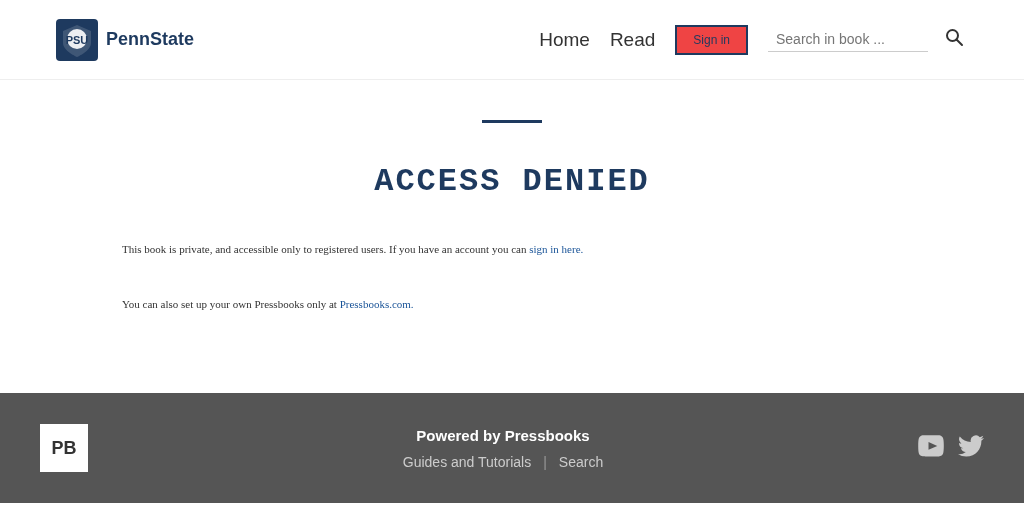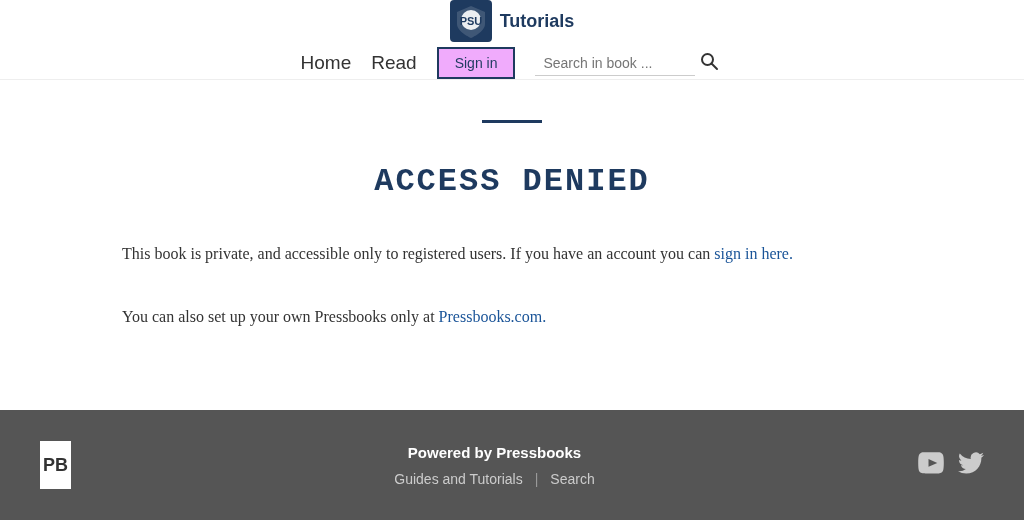--- a/index.html
+++ b/index.html
@@ -3,25 +3,24 @@
   <meta charset="utf-8">
   <style>
     * { box-sizing: border-box; margin: 0; padding: 0; }
     body { font-family: Georgia, 'Times New Roman', serif; background: #fff; color: #222; min-height: 526px; }
 
     
     header {
       display: flex;
       align-items: center;
       justify-content: space-between;
-      padding: 0 40px;
+      padding: 0 56px;
       height: 80px;
       border-bottom: 1px solid #eee;
       background: #fff;
-      flex-direction: column;
     }
     .logo-area {
       display: flex;
       align-items: center;
       gap: 8px;
     }
     .logo-shield {
       width: 42px;
       height: 42px;
     }
@@ -38,32 +37,32 @@
     }
     .nav-link {
       font-family: Arial, sans-serif;
       font-size: 19px;
       color: #333;
       text-decoration: none;
       cursor: pointer;
     }
     .signin-btn {
       font-family: Arial, sans-serif;
-      font-size: 14px;
+      font-size: 12px;
       color: #1e3a5f;
       border: 2px solid #1e3a5f;
-      background: #f0abfc;
+      background: #ef4444;
       padding: 6px 16px;
       cursor: pointer;
       border-radius: 0;
     }
     .search-area {
       display: flex;
       align-items: center;
-      gap: 0;
+      gap: 12px;
     }
     .search-input {
       font-family: Arial, sans-serif;
       font-size: 14px;
       border: none;
       border-bottom: 1px solid #ccc;
       outline: none;
       padding: 4px 8px;
       width: 160px;
       color: #999;
@@ -92,21 +91,21 @@
     .access-denied-title {
       font-family: Liberation Mono, monospace;
       font-size: 32px;
       font-weight: bold;
       text-align: center;
       color: #1e3a5f;
       letter-spacing: 2px;
       margin-bottom: 40px;
     }
     .main-text {
-      font-size: 16px;
+      font-size: 11px;
       line-height: 1.7;
       color: #333;
       margin-bottom: 20px;
       margin-top: 36px;
     }
     .inline-link {
       color: #1a5498;
       text-decoration: none;
       cursor: pointer;
     }
@@ -115,21 +114,21 @@
     footer {
       background: #555;
       color: #ddd;
       padding: 30px 40px;
       display: flex;
       align-items: center;
       justify-content: space-between;
       min-height: 110px;
     }
     .footer-pb-logo {
-      width: 31px;
+      width: 48px;
       height: 48px;
       background: #fff;
       display: flex;
       align-items: center;
       justify-content: center;
       font-family: Arial, sans-serif;
       font-size: 18px;
       font-weight: bold;
       color: #333;
       flex-shrink: 0;
@@ -182,21 +181,21 @@
 
 <header>
   <div class="logo-area">
 
     <svg class="logo-shield" viewBox="0 0 42 42" xmlns="http://www.w3.org/2000/svg">
       <rect width="42" height="42" rx="4" fill="#1e3a5f"></rect>
       <path d="M21 6 L35 12 L35 24 C35 32 21 38 21 38 C21 38 7 32 7 24 L7 12 Z" fill="#fff" opacity="0.15"></path>
       <circle cx="21" cy="20" r="10" fill="#fff" opacity="0.9"></circle>
       <text x="21" y="25" text-anchor="middle" font-family="Arial" font-size="11" font-weight="bold" fill="#1e3a5f">PSU</text>
     </svg>
-    <span class="logo-text">Tutorials</span>
+    <span class="logo-text">PennState</span>
   </div>
   <nav>
     <a class="nav-link">Home</a>
     <a class="nav-link">Read</a>
     <button class="signin-btn">Sign in</button>
     <div class="search-area">
       <input class="search-input" type="text" placeholder="Search in book ..." style="">
       <button class="search-icon-btn">
         <svg width="20" height="20" viewBox="0 0 20 20" fill="none" xmlns="http://www.w3.org/2000/svg">
           <circle cx="8.5" cy="8.5" r="5.5" stroke="#333" stroke-width="2"></circle>

